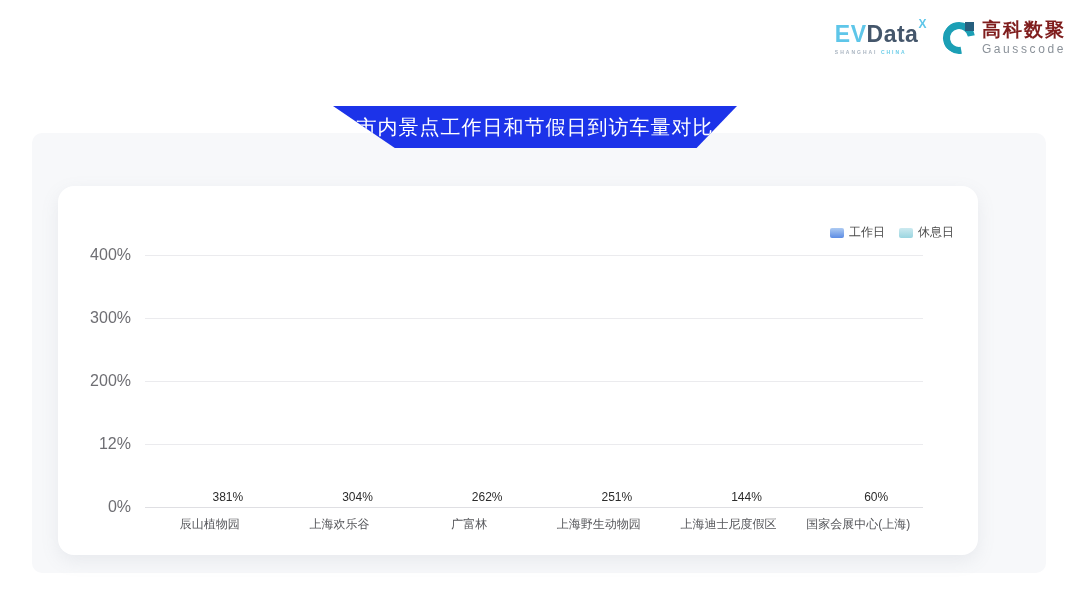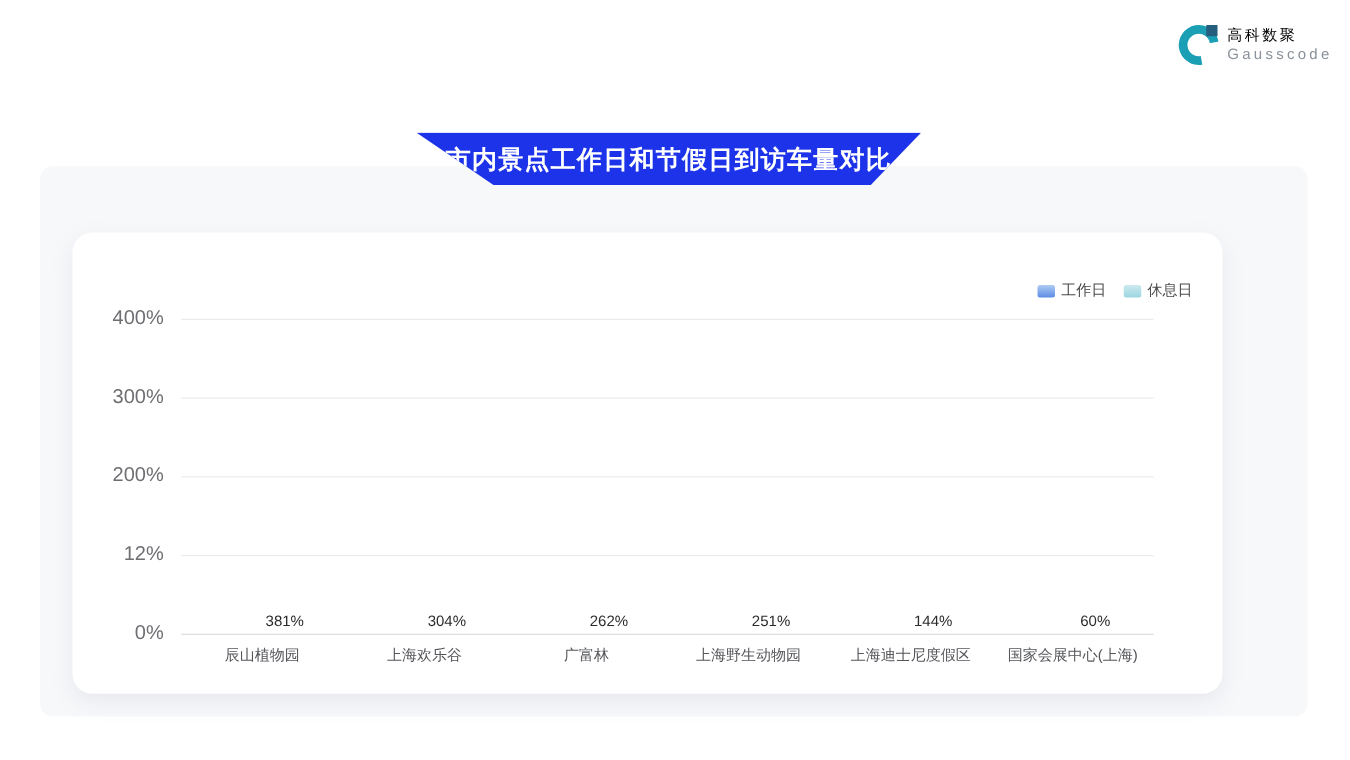--- a/index.html
+++ b/index.html
@@ -13,29 +13,29 @@
   .evdata{padding-top:3px;}
   .evdata-word{font-size:23px;font-weight:bold;color:#44566B;line-height:1;letter-spacing:.5px;}
   .evdata-ev{color:#5EC6E9;}
   .evdata-sup{font-size:12px;color:#5EC6E9;vertical-align:top;position:relative;top:-5px;font-weight:bold;}
   .evdata-sub{font-size:5px;letter-spacing:2px;color:#A9B4C0;margin-top:3px;font-weight:bold;}
   .evdata-sub .cn-part{color:#6BCDE8;}
   .gausscode{display:flex;align-items:center;gap:7px;}
   .g-icon{position:relative;width:32px;height:32px;flex:0 0 auto;}
   .g-ring{position:absolute;inset:0;border-radius:50%;border:7px solid #1B9FB5;border-right-color:transparent;transform:rotate(35deg);}
   .g-square{position:absolute;top:0;right:1px;width:9px;height:9px;background:#265F7E;}
-  .g-cn{font-size:12px;font-weight:normal;color:#000000;letter-spacing:2px;line-height:1.1;}
+  .g-cn{font-size:19px;font-weight:bold;color:#7f1d1d;letter-spacing:2px;line-height:1.1;}
   .g-en{font-size:12px;color:#8A9199;letter-spacing:2.6px;margin-top:1px;}
   
   .banner{
     position:absolute;left:333px;top:106px;width:404px;height:42px;
     background:#1C33E9;
     clip-path:polygon(0 0,100% 0,90% 100%,15.3% 100%);
     display:flex;align-items:center;justify-content:center;
-    color:#ffffff;font-size:20px;font-weight:bold;letter-spacing:1px;
+    color:#ffffff;font-size:20px;font-weight:normal;letter-spacing:1px;
     z-index:3;
   }
   
   .panel{position:absolute;left:32px;top:133px;width:1014px;height:440px;background:#F7F8FA;border-radius:10px;}
   .card{position:absolute;left:26px;top:53px;width:920px;height:369px;background:#ffffff;border-radius:16px;
         box-shadow:0 6px 18px rgba(120,130,145,.12);}
   
   .legend{position:absolute;top:38px;right:24px;display:flex;gap:14px;align-items:flex-start;z-index:2;}
   .legend-item{display:flex;align-items:center;gap:5px;font-size:12px;color:#4A4A4A;cursor:pointer;}
   .swatch{width:14px;height:10px;border-radius:2px;display:inline-block;}
@@ -52,20 +52,24 @@
   .bar{width:30px;position:relative;}
   .bar-workday{background:linear-gradient(180deg,#FDFEFF 0%,#C9DBF6 45%,#4D7DE3 100%);}
   .bar-restday{background:linear-gradient(180deg,#F9EFEB 0%,#DCDEDD 30%,#ABDADF 70%,#7CCDD9 100%);}
   .bar-label{position:absolute;top:-17px;left:50%;transform:translateX(-50%);font-size:12px;color:#2B2B2B;white-space:nowrap;}
   .cat-label{position:absolute;top:calc(100% + 9px);left:50%;transform:translateX(-50%);font-size:12px;color:#55565A;white-space:nowrap;}
 </style>
 </head>
 <body>
 
 <div class="logos">
+  <div class="evdata">
+    <div class="evdata-word"><span class="evdata-ev">EV</span><span>Data</span><span class="evdata-sup">X</span></div>
+    <div class="evdata-sub"><span>SHANGHAI</span> <span class="cn-part">CHINA</span></div>
+  </div>
   <div class="gausscode">
     <div class="g-icon">
       <div class="g-ring"></div>
       <div class="g-square"></div>
     </div>
     <div class="g-text">
       <div class="g-cn">高科数聚</div>
       <div class="g-en">Gausscode</div>
     </div>
   </div>

